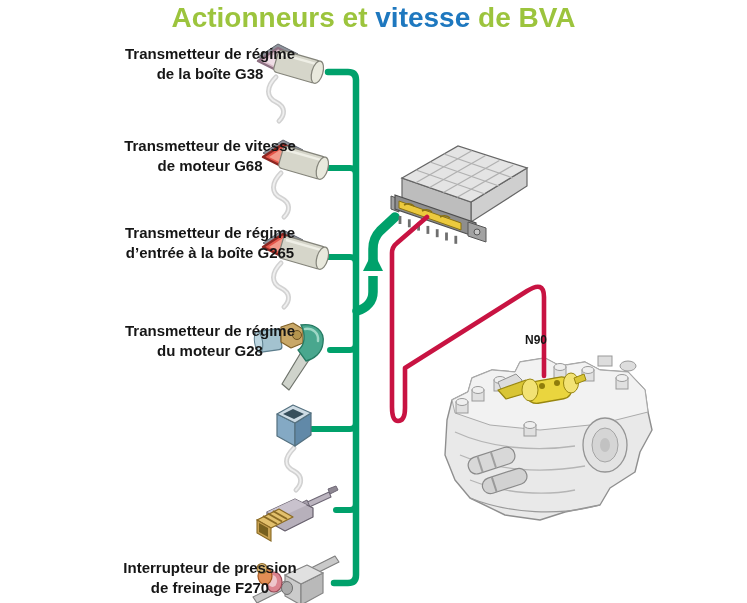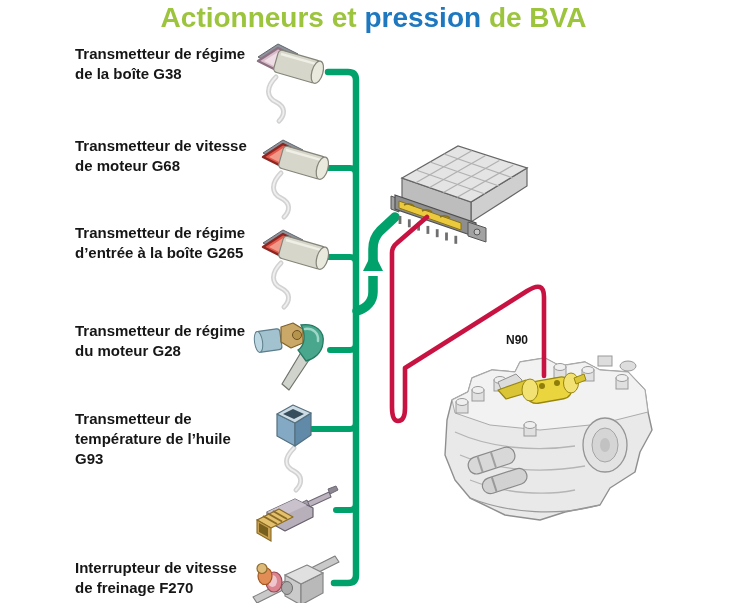--- a/index.html
+++ b/index.html
@@ -4,46 +4,43 @@
 <style>
   html,body{margin:0;padding:0;background:#fff;}
   .stage{position:relative;width:747px;height:603px;background:#fff;overflow:hidden;
          font-family:"Liberation Sans",sans-serif;}
   .stage svg.art{position:absolute;left:0;top:0;z-index:1;}
   .title{position:absolute;left:0;top:2px;width:100%;text-align:center;z-index:2;
          font-size:28px;font-weight:600;letter-spacing:0;}
   .t-green{color:var(--title-green,#9cc43d);}
   .t-blue{color:var(--title-blue,#1e78bf);}
   .lbl{position:absolute;z-index:2;font-size:15px;line-height:20px;font-weight:bold;
-       color:#161616;white-space:pre-line;width:270px;}
+       color:#161616;white-space:pre-line;width:270px;text-align:center;}
   .lbl.n90{font-size:12px;width:60px;}
 </style>
 </head>
 <body>
 
 <div class="stage">
 
   <div class="title">
     <span class="t-green">Actionneurs et</span>
-    <span class="t-blue">pression</span>
+    <span class="t-blue">vitesse</span>
     <span class="t-green">de BVA</span>
   </div>
 
   <div class="lbl" style="left:75px;top:44px">Transmetteur de régime
 de la boîte G38</div>
   <div class="lbl" style="left:75px;top:136px">Transmetteur de vitesse
 de moteur G68</div>
   <div class="lbl" style="left:75px;top:223px">Transmetteur de régime
 d’entrée à la boîte G265</div>
   <div class="lbl" style="left:75px;top:321px">Transmetteur de régime
 du moteur G28</div>
-  <div class="lbl" style="left:75px;top:409px">Transmetteur de
-température de l’huile
-G93</div>
-  <div class="lbl" style="left:75px;top:558px">Interrupteur de vitesse
+  <div class="lbl" style="left:75px;top:558px">Interrupteur de pression
 de freinage F270</div>
 
   <div class="lbl n90" style="left:506px;top:330px">N90</div>
 
   <svg class="art" width="747" height="603" viewBox="0 0 747 603">
     <defs>
       <g id="cylsensor">
         <path d="M20,36 C10,46 10,56 20,61 C30,66 29,74 23,80" fill="none" stroke="#d2d2d2" stroke-width="5" stroke-linecap="round"></path>
         <path d="M20,36 C10,46 10,56 20,61 C30,66 29,74 23,80" fill="none" stroke="#efefef" stroke-width="1.8" stroke-linecap="round"></path>
         <polygon points="2,16 22,3 42,13 22,26" fill="#8f949c" stroke="#60656d" stroke-width="1" stroke-linejoin="round"></polygon>

